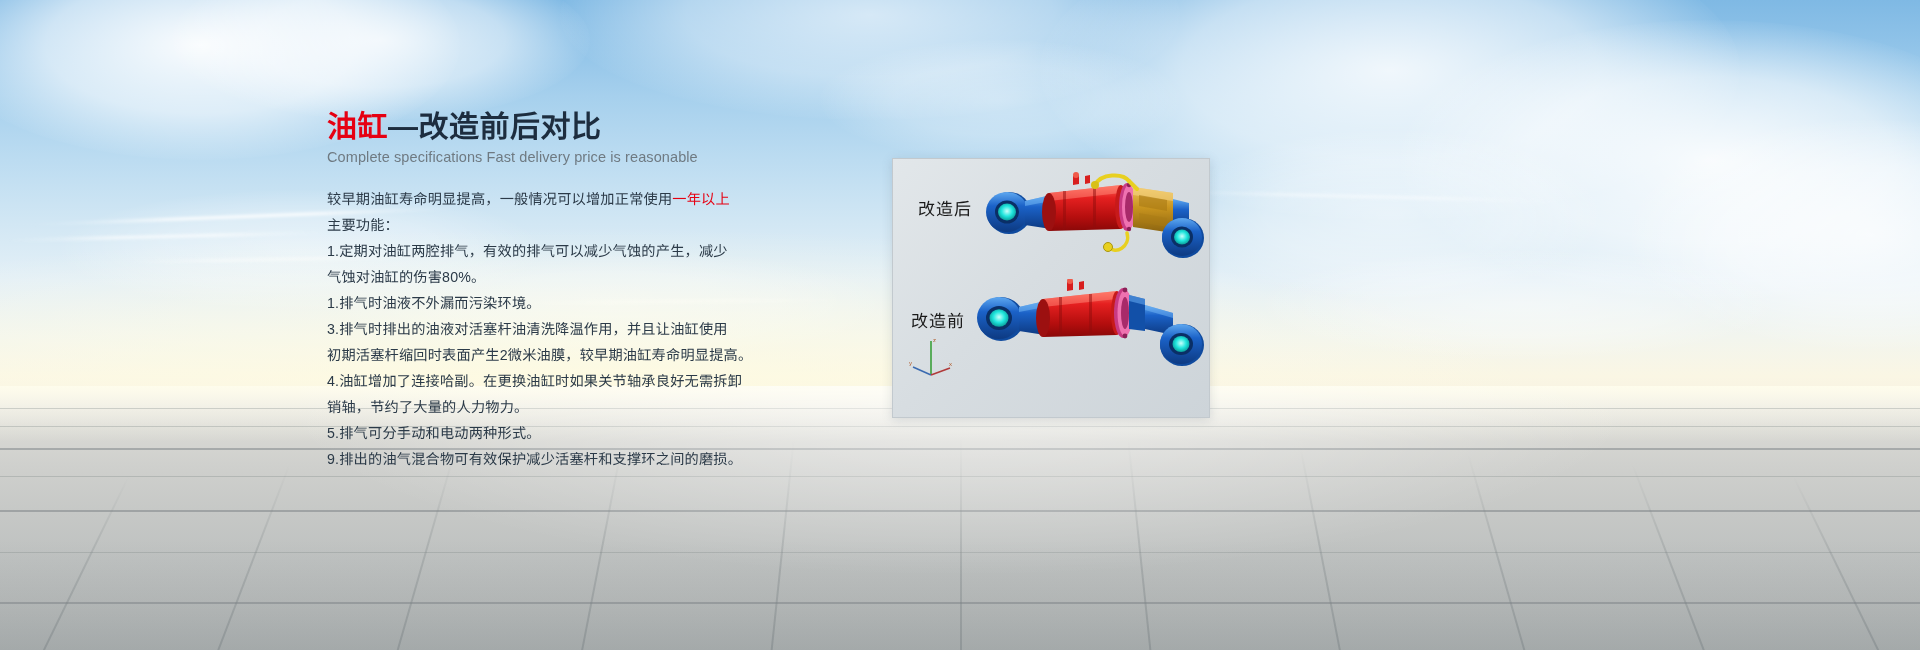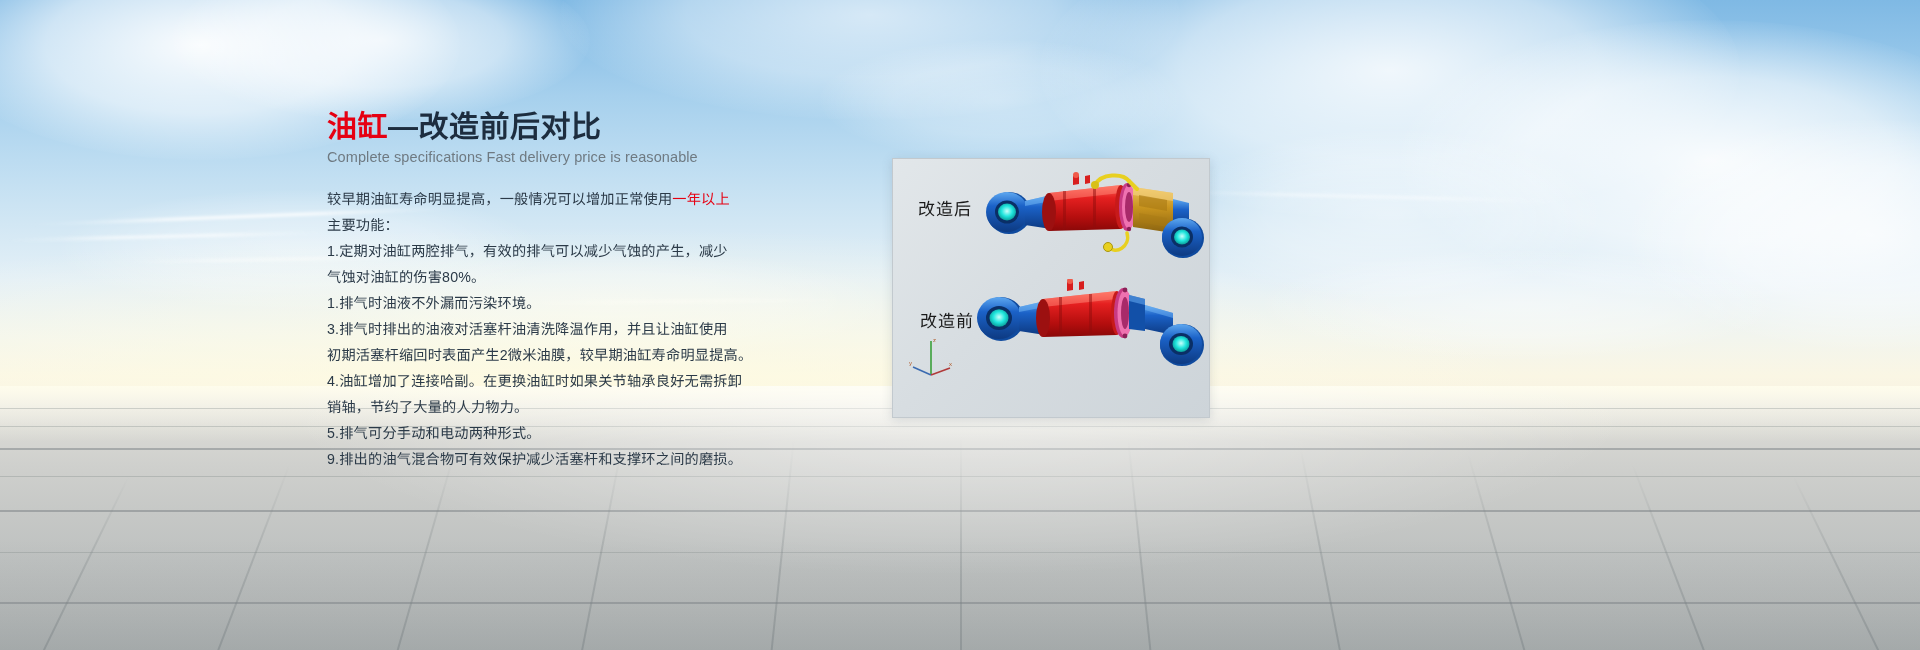--- a/index.html
+++ b/index.html
@@ -198,21 +198,21 @@
   }
   .panel-label {
     position: absolute;
     font-size: 17px;
     color: #1a1a1a;
     font-family: "DejaVu Serif", "Liberation Serif", serif;
     letter-spacing: 1px;
     white-space: nowrap;
   }
   .label-after  { left: 25px; top: 36px; }
-  .label-before { left: 27px; top: 148px; }
+  .label-before { left: 18px; top: 148px; }
 
   .axis-triad { position: absolute; left: 16px; top: 176px; }
 
   .cyl { position: absolute; }
   .cyl-after  { left: 84px; top: 12px; }
   .cyl-before { left: 74px; top: 120px; }
 </style>
 </head>
 <body>
 

